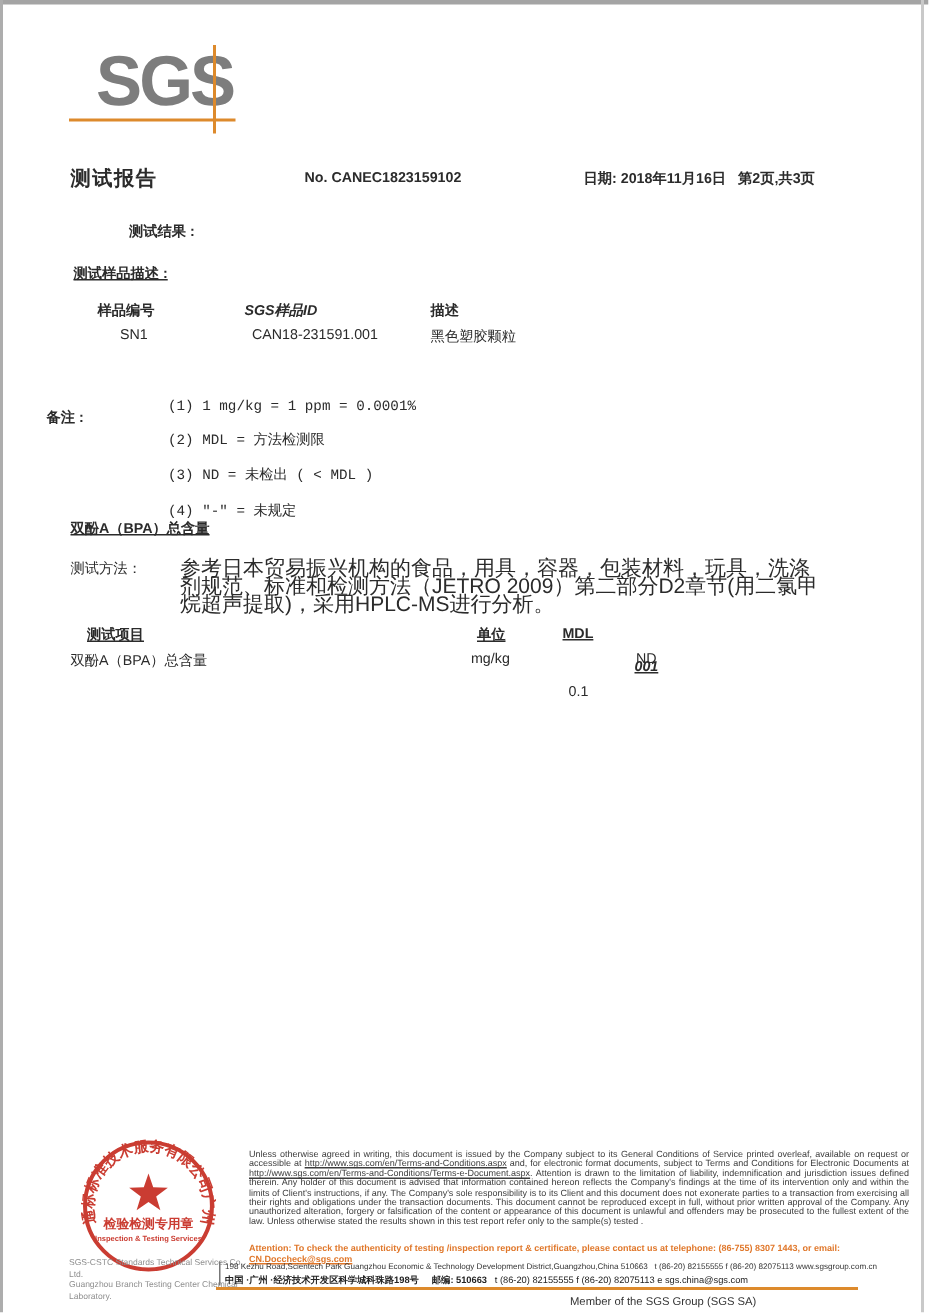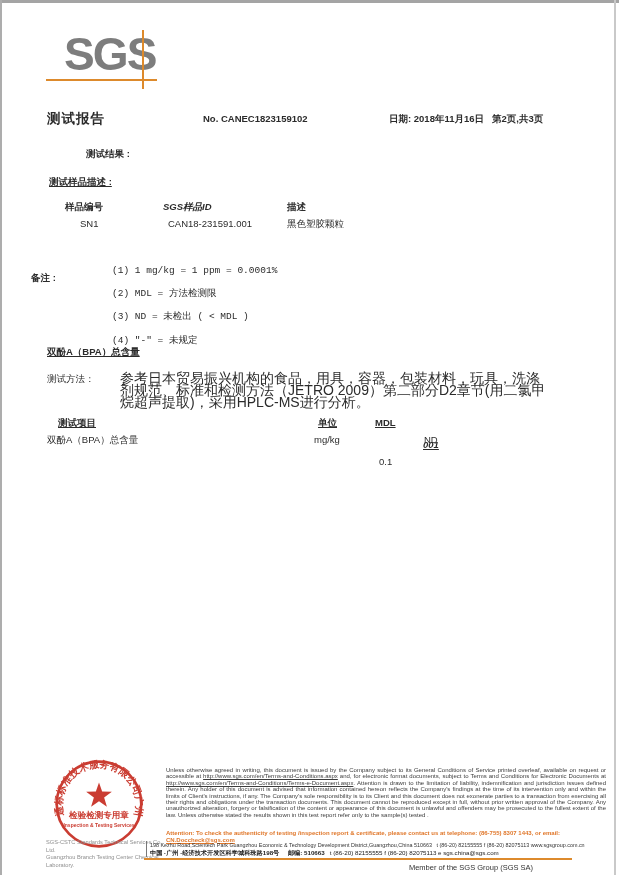--- a/index.html
+++ b/index.html
@@ -102,15 +102,15 @@
     <span>198 Kezhu Road,Scientech Park Guangzhou Economic &amp; Technology Development District,Guangzhou,China 510663</span>&nbsp;&nbsp;
     <span>t (86-20) 82155555   f (86-20) 82075113    www.sgsgroup.com.cn</span>
   </div>
   <div class="abs addr2" style="left:150px;top:848.5px;">
     <span class="zh">中国 ·广州 ·经济技术开发区科学城科珠路198号</span>&nbsp;&nbsp;&nbsp;&nbsp;
     <span class="zh">邮编: 510663</span>&nbsp;&nbsp;
     <span>t (86-20) 82155555   f (86-20) 82075113   e  sgs.china@sgs.com</span>
   </div>
 
   <div class="abs oline" style="left:144px;top:858px;width:428px;height:2px;"></div>
-  <div class="abs member" style="left:380px;top:863px;width:182px;text-align:center;">Member of the SGS Group (SGS SA)</div>
+  <div class="abs member" style="left:380px;top:863px;width:182px;text-align:left;">Member of the SGS Group (SGS SA)</div>
 
 </div>
 
 </body></html>

